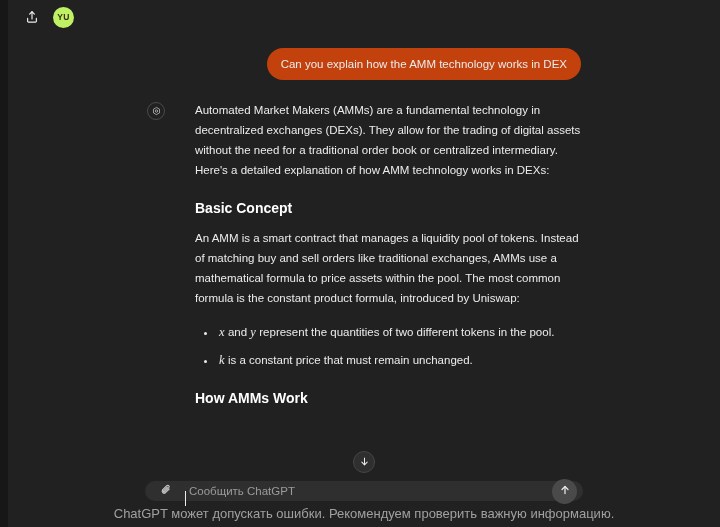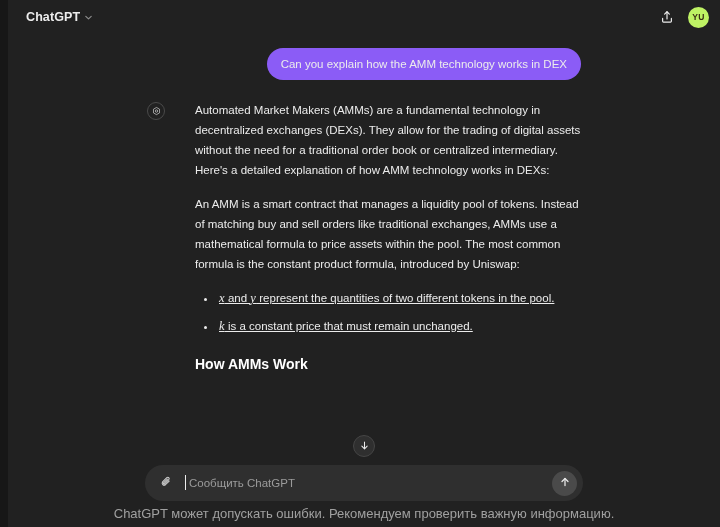--- a/index.html
+++ b/index.html
@@ -131,21 +131,21 @@
   }
 
   
   .user-row {
     display: flex;
     justify-content: flex-end;
     margin: 6px 0 20px 0;
   }
 
   .user-bubble {
-    background: #8b5cf6;
+    background: #c2410c;
     color: #ececec;
     border-radius: 17px;
     padding: 8px 14px;
     font-size: 11.5px;
     line-height: 16px;
     max-width: 330px;
   }
 
   
   .assistant-row {
@@ -206,21 +206,20 @@
   .assistant-body ol {
     margin: 0 0 10px 0;
     padding-left: 22px;
   }
 
   .assistant-body ul { list-style: disc; }
 
   .assistant-body li {
     margin: 0 0 8px 0;
     padding-left: 2px;
-    text-decoration: underline;
   }
   .assistant-body li::marker { color: #ececec; }
 
   .where-line { margin: 0 0 10px 0; }
 
   
   .scroll-down-btn {
     position: absolute;
     left: 50%;
     transform: translateX(-50%);
@@ -242,21 +241,21 @@
     flex: 0 0 auto;
     background: #212121;
     padding: 6px 0 0 0;
     position: relative;
     z-index: 10;
   }
 
   .composer {
     max-width: 438px;
     margin: 0 auto;
-    height: 36px;
+    height: 20px;
     background: #2f2f2f;
     border-radius: 20px;
     display: flex;
     align-items: center;
     padding: 0 6px 0 10px;
     gap: 8px;
   }
 
   .attach-btn {
     width: 22px;
@@ -318,28 +317,20 @@
 <body>
 
 <div class="app">
 
   <div class="sidebar-rail"></div>
 
   <div class="main">
 
     <div class="topbar">
 
-      <div class="model-switcher">
-        <span class="model-name">ChatGPT</span>
-        <span>
-          <svg class="chevron" viewBox="0 0 10 10" fill="none" stroke="#c8c8c8" stroke-width="1.3" stroke-linecap="round" stroke-linejoin="round">
-            <path d="M2 3.8 L5 6.6 L8 3.8"></path>
-          </svg>
-        </span>
-      </div>
 
       <div class="topbar-right">
         <div class="icon-btn">
           <span>
             <svg width="14" height="14" viewBox="0 0 16 16" fill="none" stroke="#ececec" stroke-width="1.35" stroke-linecap="round" stroke-linejoin="round">
               <path d="M8 10.3 V2.2"></path>
               <path d="M5.3 4.7 L8 2 L10.7 4.7"></path>
               <path d="M3 9.6 v3.3 a1 1 0 0 0 1 1 h8 a1 1 0 0 0 1-1 V9.6"></path>
             </svg>
           </span>
@@ -365,20 +356,21 @@
               <svg width="11" height="11" viewBox="0 0 24 24" fill="none" stroke="#d6d6d6" stroke-width="1.5" stroke-linejoin="round">
                 <path d="M12 3.2 L18.6 7 v8 L12 18.8 L5.4 15 V7 Z"></path>
                 <circle cx="12" cy="11" r="2.6"></circle>
               </svg>
             </div>
 
             <div class="assistant-body">
 
               <p>Automated Market Makers (AMMs) are a fundamental technology in decentralized exchanges (DEXs). They allow for the trading of digital assets without the need for a traditional order book or centralized intermediary. Here's a detailed explanation of how AMM technology works in DEXs:</p>
 
+              <h3>Basic Concept</h3>
 
               <p>An AMM is a smart contract that manages a liquidity pool of tokens. Instead of matching buy and sell orders like traditional exchanges, AMMs use a mathematical formula to price assets within the pool. The most common formula is the constant product formula, introduced by Uniswap:</p>
 
 
 
               <ul>
                 <li><span class="katex-inline">x</span><span> and </span><span class="katex-inline">y</span><span> represent the quantities of two different tokens in the pool.</span></li>
                 <li><span class="katex-inline">k</span><span> is a constant price that must remain unchanged.</span></li>
               </ul>
 

